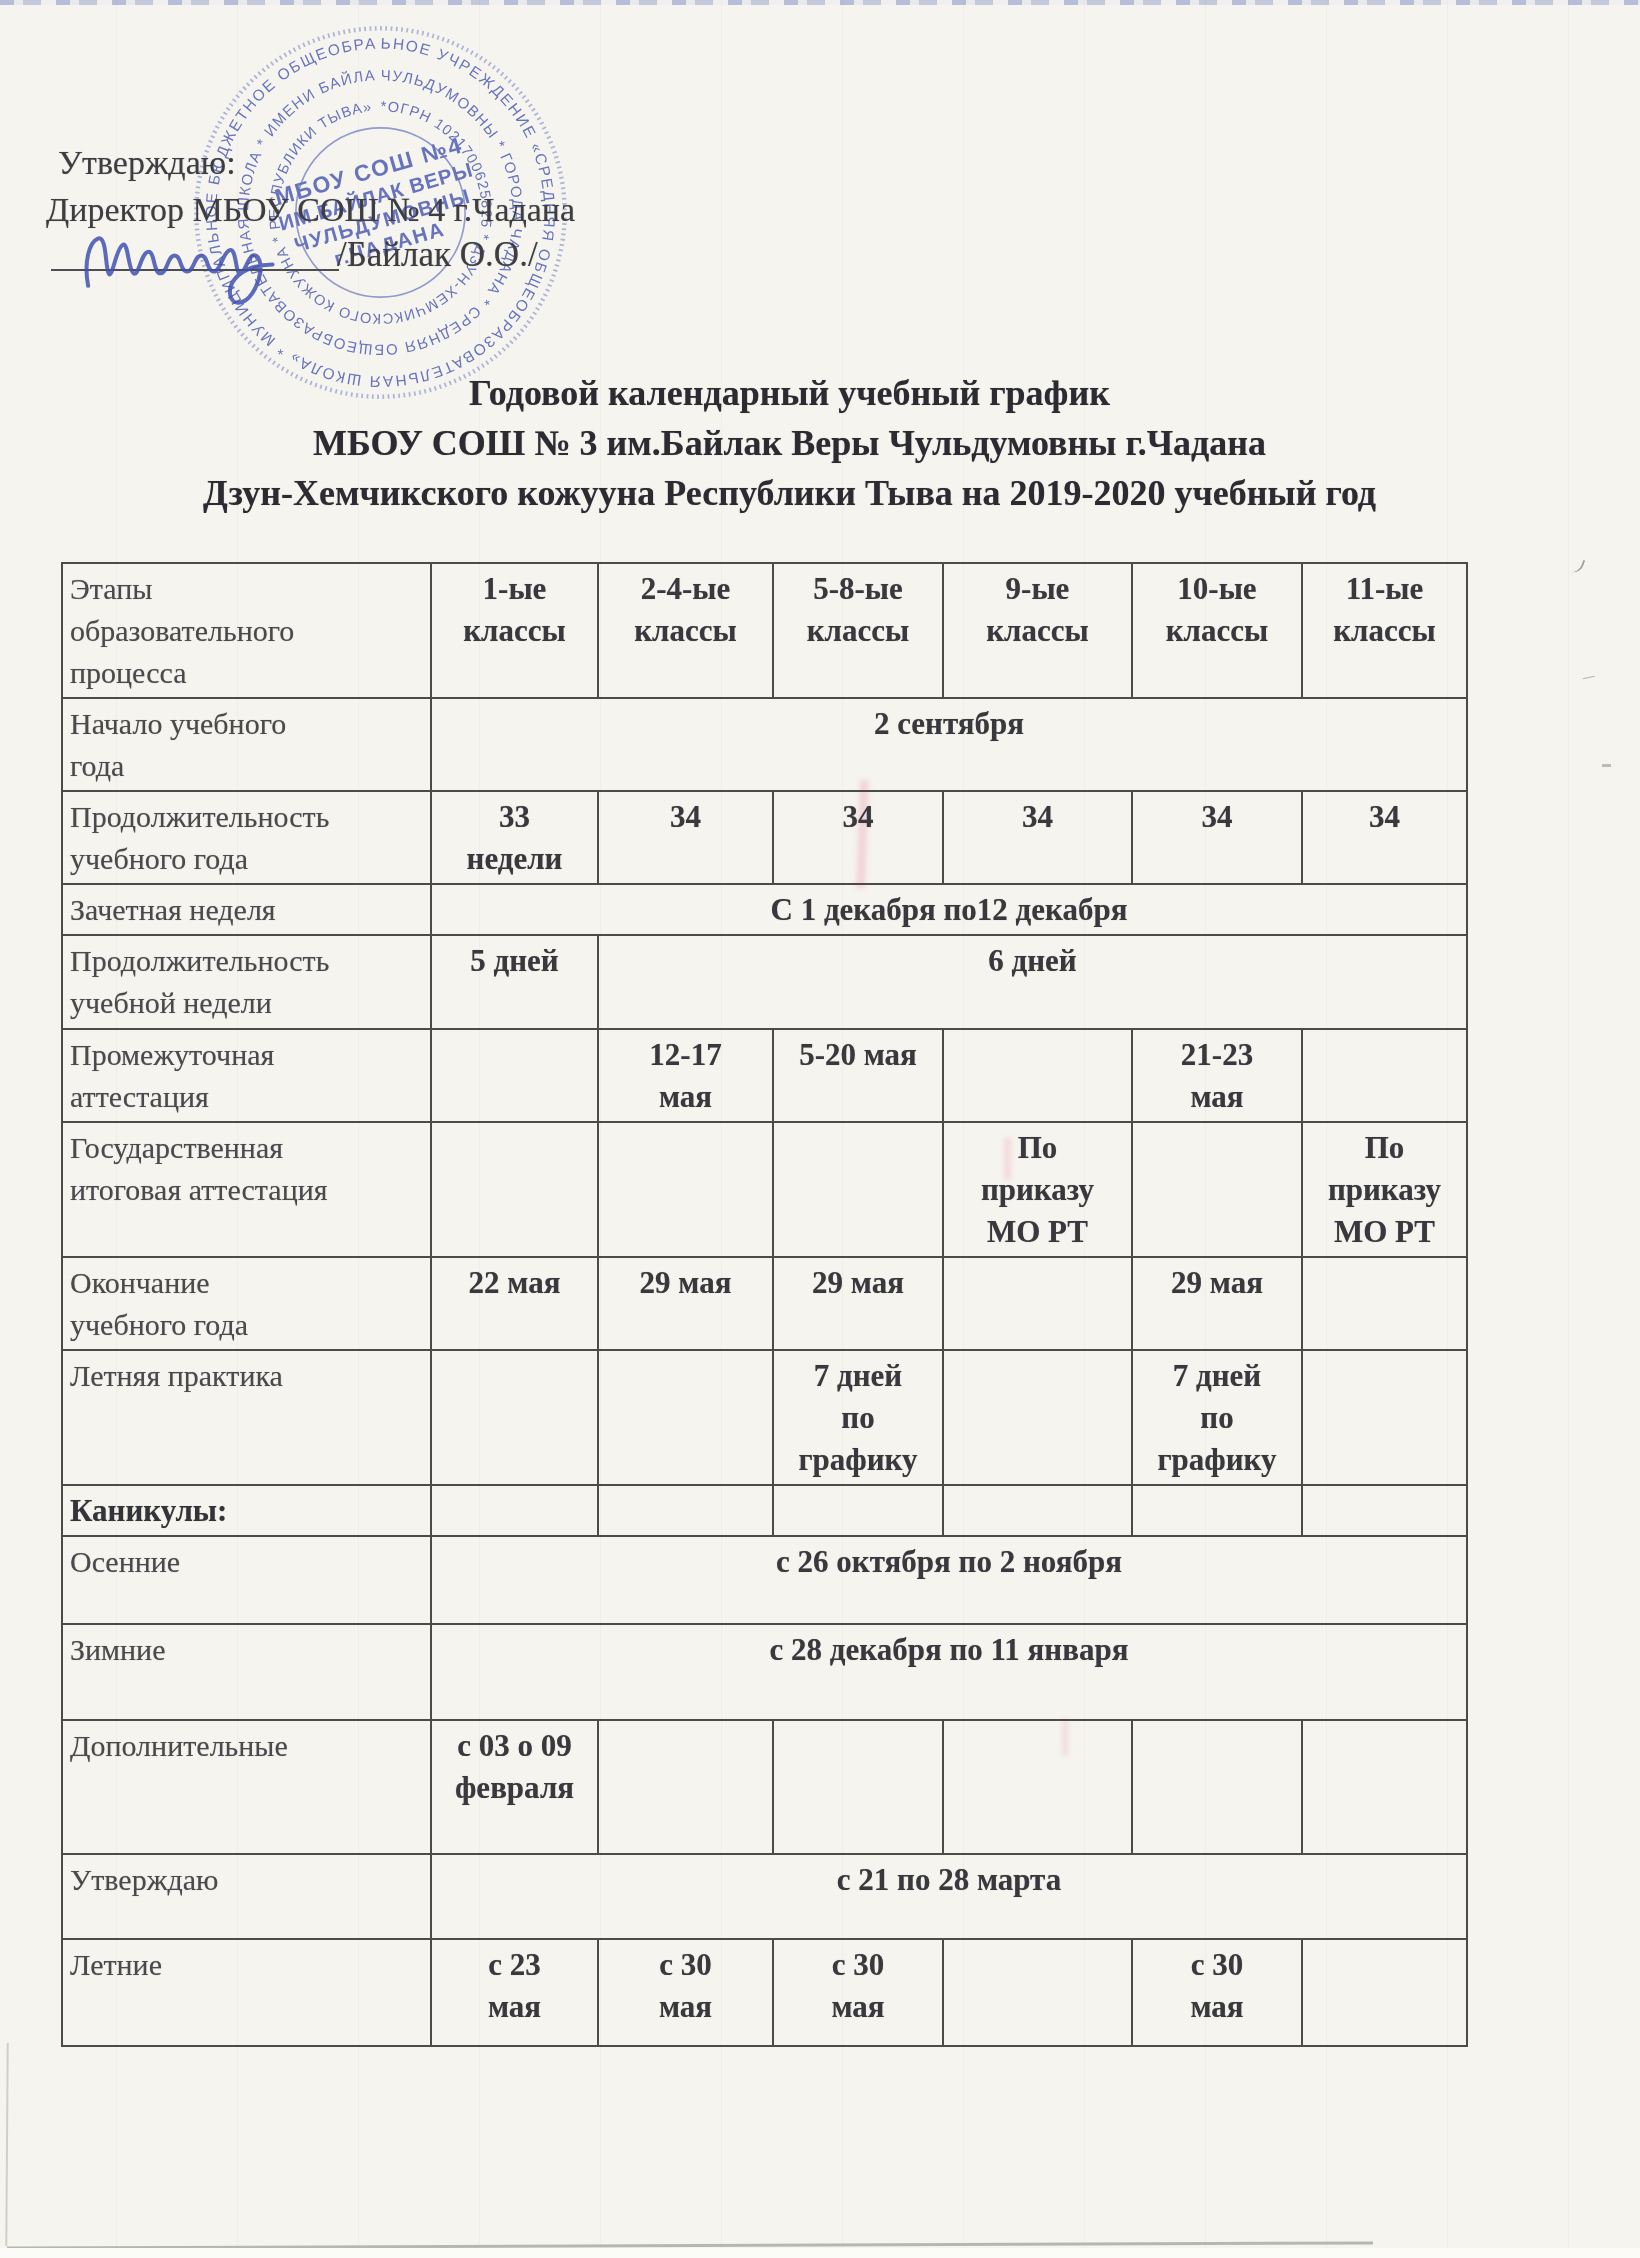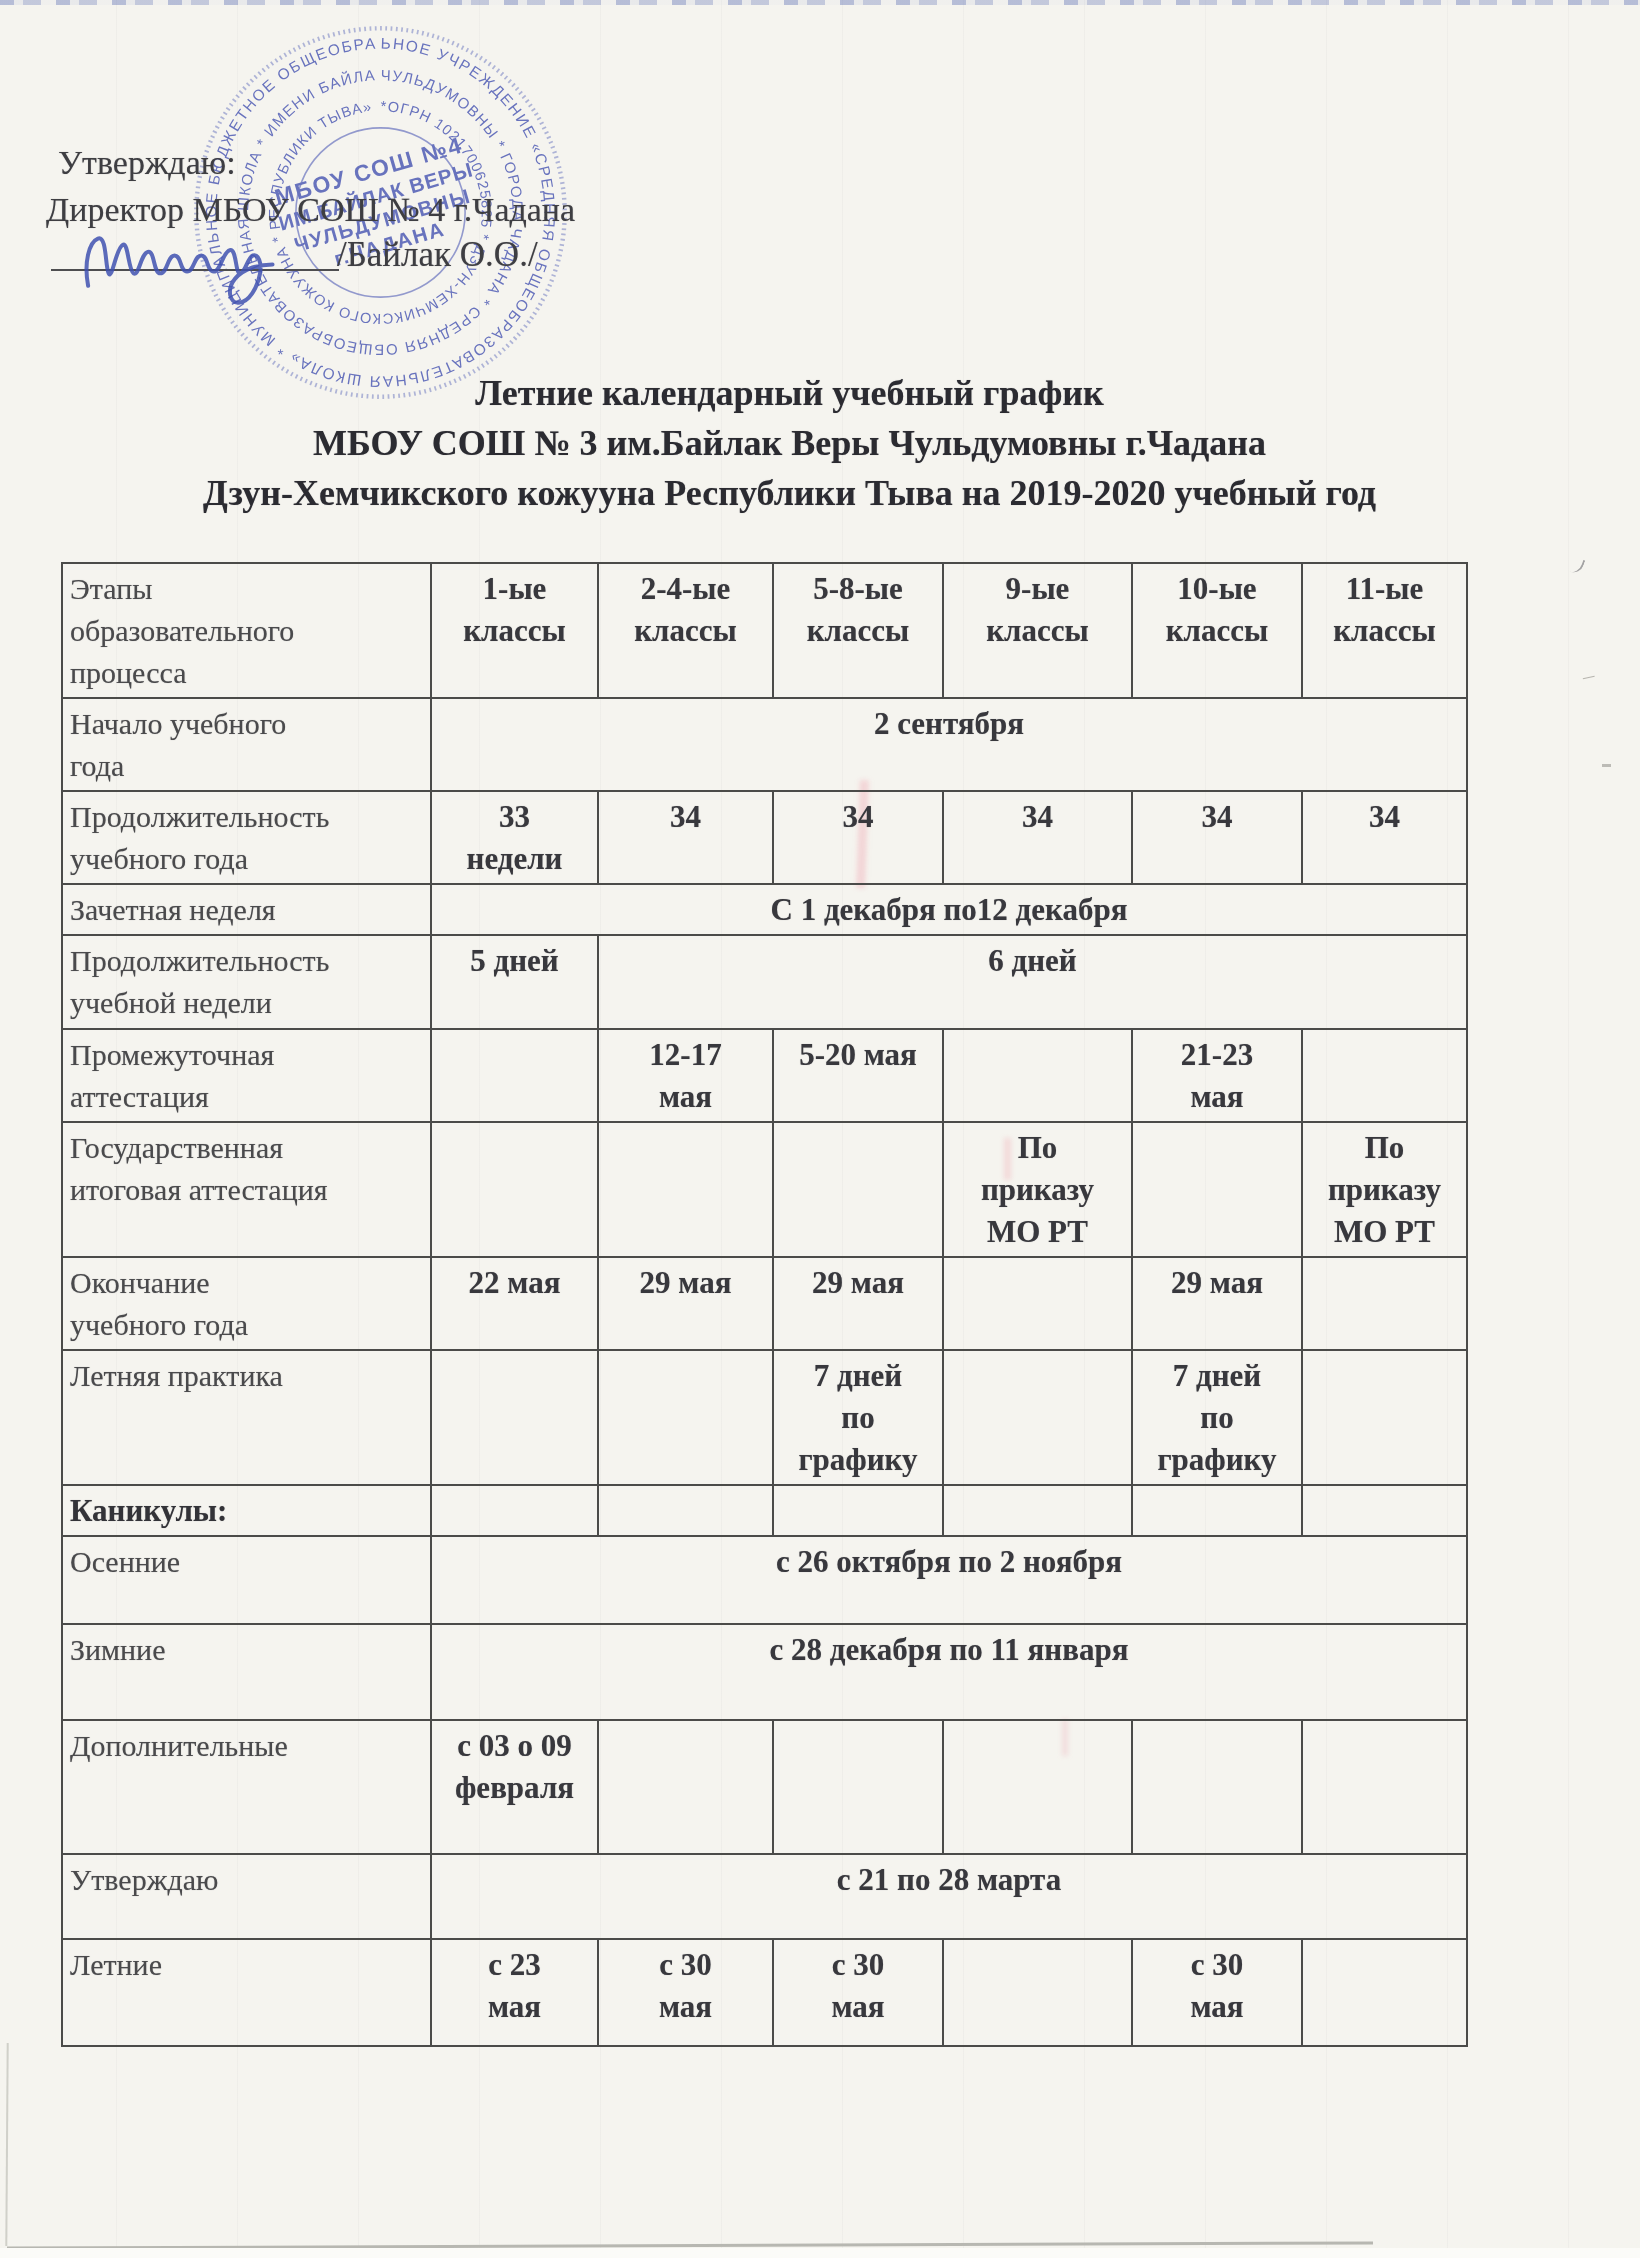--- a/index.html
+++ b/index.html
@@ -129,21 +129,21 @@
   <title>Монгуш</title>
   <path d="M 8,82 C 3,56 9,33 19,29 C 29,25 27,60 31,68 C 35,76 39,40 47,36
            C 53,33 53,64 59,68 C 65,72 67,46 75,44 C 83,42 81,68 89,68
            C 97,68 97,48 105,48 C 113,48 111,66 119,66 C 127,66 127,48 135,48
            C 143,48 141,66 149,66 C 157,66 159,44 167,42 C 175,40 173,70 179,68
            C 185,66 187,50 193,48 C 199,46 203,56 201,68 C 198,84 189,100 177,101
            C 167,102 163,86 173,74 C 183,62 201,58 215,58" fill="none" stroke="#3f51b0" stroke-width="4.5" stroke-linecap="round" stroke-linejoin="round" opacity="0.85"></path>
 </svg>
 
 <div class="doc-title">
-  <div>Летние календарный учебный график</div>
+  <div>Годовой календарный учебный график</div>
   <div>МБОУ СОШ № 3 им.Байлак Веры Чульдумовны г.Чадана</div>
   <div>Дзун-Хемчикского кожууна Республики Тыва на 2019-2020 учебный год</div>
 </div>
 
 <table class="schedule">
   <colgroup>
     <col style="width:369px">
       <col style="width:167px">
       <col style="width:175px">
     <col style="width:170px">

